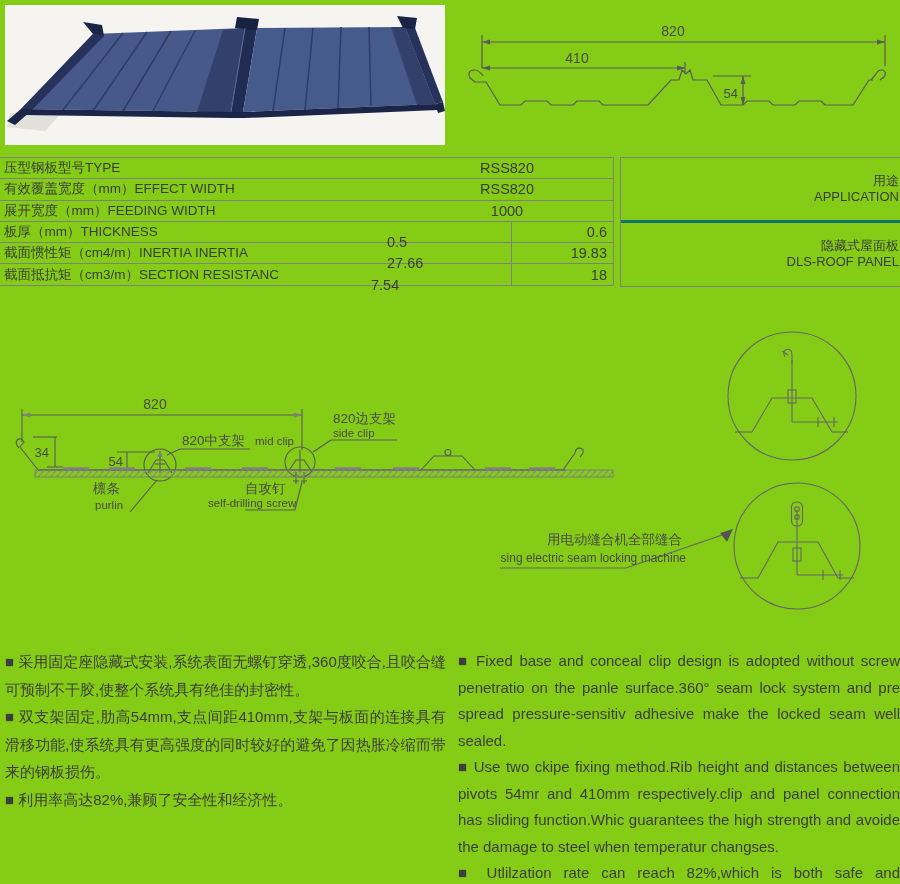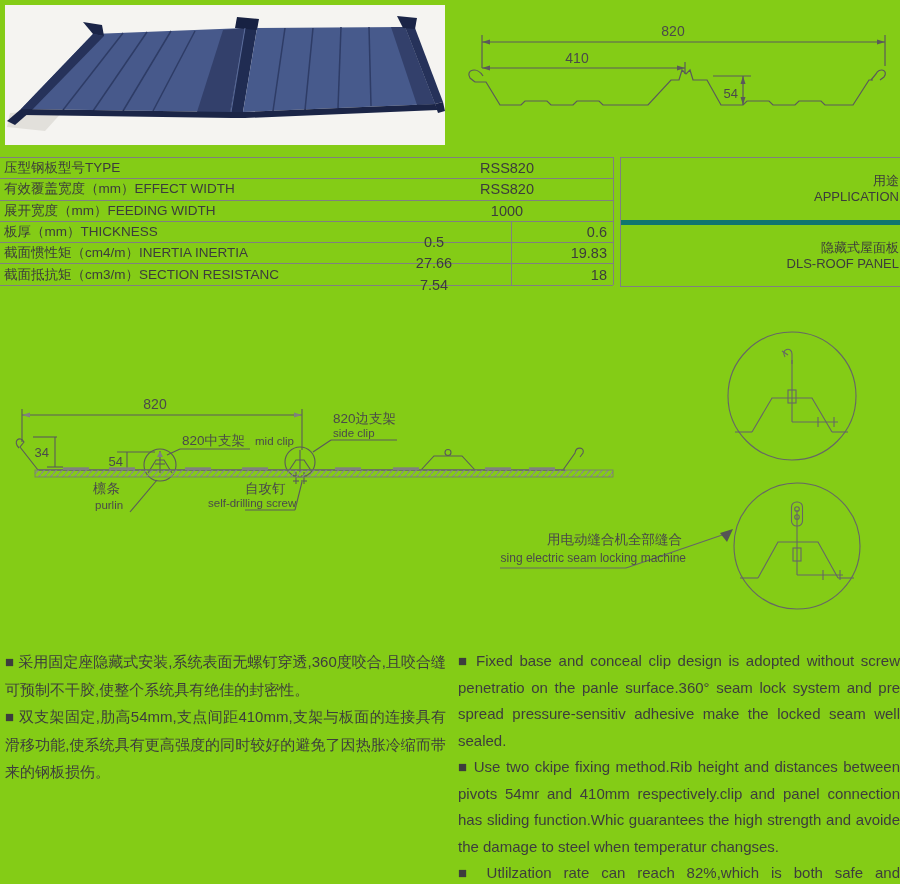--- a/index.html
+++ b/index.html
@@ -8,28 +8,28 @@
     font-family:"Liberation Sans","DejaVu Sans",sans-serif;color:#3c3c3c;
     overflow:hidden;
   }
   svg text{font-family:"Liberation Sans","DejaVu Sans",sans-serif;fill:#4a4a4a;}
   .abs{position:absolute;}
 
   
   .spec-wrap{left:0;top:157px;width:784px;height:128px;}
   .spec-main{position:absolute;left:0;top:0;width:613px;height:128px;border-right:1px solid #808080;}
   .spec-row{display:flex;align-items:center;height:20.3px;border-top:1px solid #808080;font-size:13.5px;}
-  .spec-row:last-child{border-bottom:1px solid #808080;}
+  .spec-row:last-child{border-bottom:1px solid #808080;gap:16px;}
   .spec-lbl{flex:1;padding-left:4px;white-space:nowrap;overflow:hidden;}
   .spec-val{width:200px;text-align:center;padding-right:6px;font-size:14.5px;}
-  .spec-val2{width:94px;text-align:center;padding-right:6px;font-size:14.5px;margin-top:20px;}
+  .spec-val2{width:94px;text-align:left;padding-right:6px;font-size:14.5px;margin-top:20px;}
   .spec-val3{width:95px;text-align:right;padding-right:6px;font-size:14.5px;border-left:1px solid #808080;height:100%;display:flex;align-items:center;justify-content:flex-end;margin-left:24px;}
   .spec-side{position:absolute;left:620px;top:0;width:280px;height:128px;border-left:1px solid #808080;border-top:1px solid #808080;border-bottom:1px solid #808080;}
   .side-cell{height:61px;display:flex;flex-direction:column;justify-content:center;align-items:flex-end;padding-right:2px;font-size:13px;line-height:16px;}
-  .side-cell.first{border-bottom:5px solid #0f766e;height:62px;}
+  .side-cell.first{border-bottom:3px solid #0f766e;height:62px;}
 
   
   .feat{font-size:15px;text-align:justify;color:#3d3d3d;}
   .feat p{margin:0;}
   .feat-zh{left:5px;top:648px;width:441px;line-height:27.5px;}
   .feat-en{left:458px;top:648px;width:442px;line-height:26.5px;}
 </style>
 </head>
 <body>
 
@@ -257,20 +257,21 @@
       <line x1="126" y1="248" x2="228" y2="213"></line>
     </g>
     <polygon points="233,209 220,213 227,222" fill="#555"></polygon>
     <text x="182" y="224" font-size="13.5" text-anchor="end">用电动缝合机全部缝合</text>
     <text x="186" y="242" font-size="12" text-anchor="end" fill="#555">Using electric seam locking machine</text>
   </svg>
 
   <div class="abs feat feat-zh">
     <p>■ 采用固定座隐藏式安装,系统表面无螺钉穿透,360度咬合,且咬合缝可预制不干胶,使整个系统具有绝佳的封密性。</p>
     <p>■ 双支架固定,肋高54mm,支点间距410mm,支架与板面的连接具有滑移功能,使系统具有更高强度的同时较好的避免了因热胀冷缩而带来的钢板损伤。</p>
+    <p>■ 利用率高达82%,兼顾了安全性和经济性。</p>
   </div>
   <div class="abs feat feat-en">
     <p>■ Fixed base and conceal clip design is adopted without screw penetratio on the panle surface.360°  seam lock system and pre spread pressure-sensitiv adhesive make the locked seam well sealed.</p>
     <p>■ Use two ckipe fixing method.Rib height and distances between pivots 54mr and 410mm respectively.clip and panel connection has sliding function.Whic guarantees the high strength and avoide the damage to steel when temperatur changses.</p>
     <p>■ Utlilzation rate can reach 82%,which is both safe and economical.</p>
 
   </div>
 
 </div>
 

